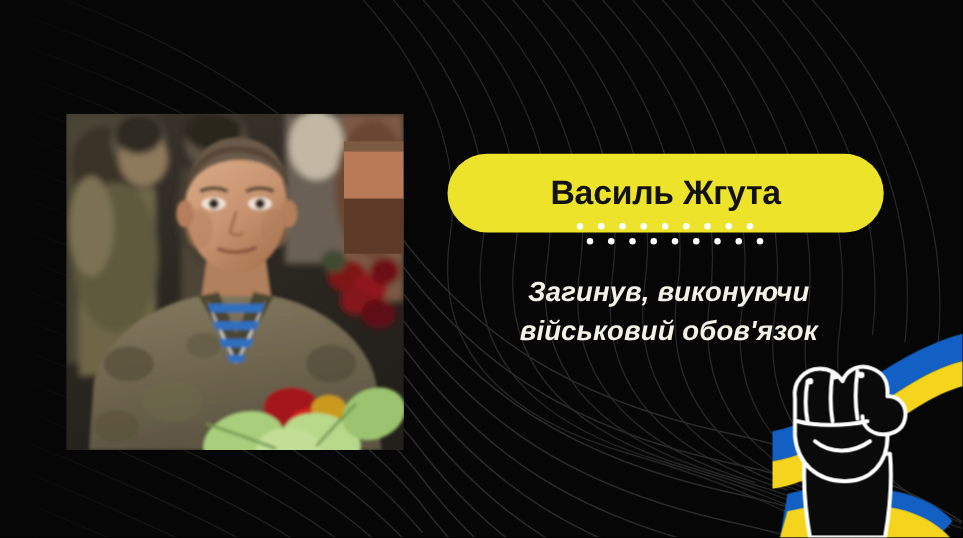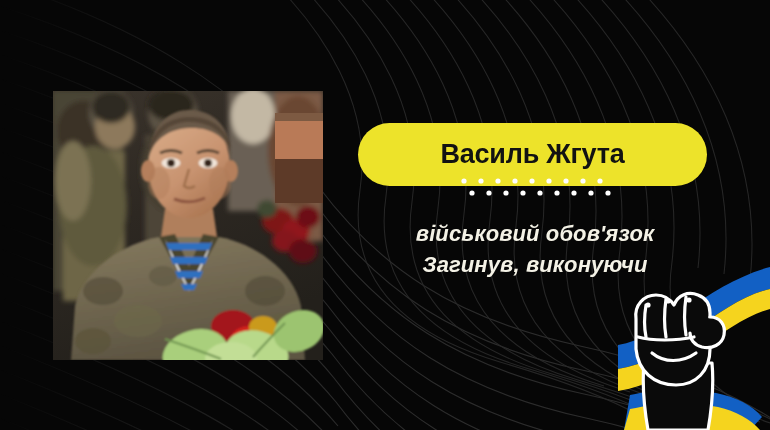--- a/index.html
+++ b/index.html
@@ -312,22 +312,22 @@
         <circle cx="82" cy="19" r="2.6"></circle>
         <circle cx="99" cy="19" r="2.6"></circle>
         <circle cx="116" cy="19" r="2.6"></circle>
         <circle cx="133" cy="19" r="2.6"></circle>
         <circle cx="150" cy="19" r="2.6"></circle>
       </g>
     </svg>
   </div>
 
   <div id="subtitle">
+    <span class="sub-line">Загинув, виконуючи</span>
     <span class="sub-line">військовий обов'язок</span>
-    <span class="sub-line">Загинув, виконуючи</span>
   </div>
 
   <div id="fist-emblem">
     <svg viewBox="0 0 180 185" xmlns="http://www.w3.org/2000/svg">
 
       <g>
         <path d="M180,22 C 150,30 120,48 96,66 C 72,84 50,96 28,100 L28,124 C 54,120 78,106 104,86 C 128,68 154,50 180,44 Z" fill="#1260C4"></path>
         <path d="M180,44 C 154,50 128,68 104,86 C 78,106 54,120 28,124 L28,146 C 56,142 82,126 108,106 C 134,86 158,70 180,64 Z" fill="#F5D41E"></path>
 
         <path d="M40,150 C 64,144 96,142 126,148 C 146,152 162,160 172,172 L160,185 L34,185 Z" fill="#1260C4"></path>

